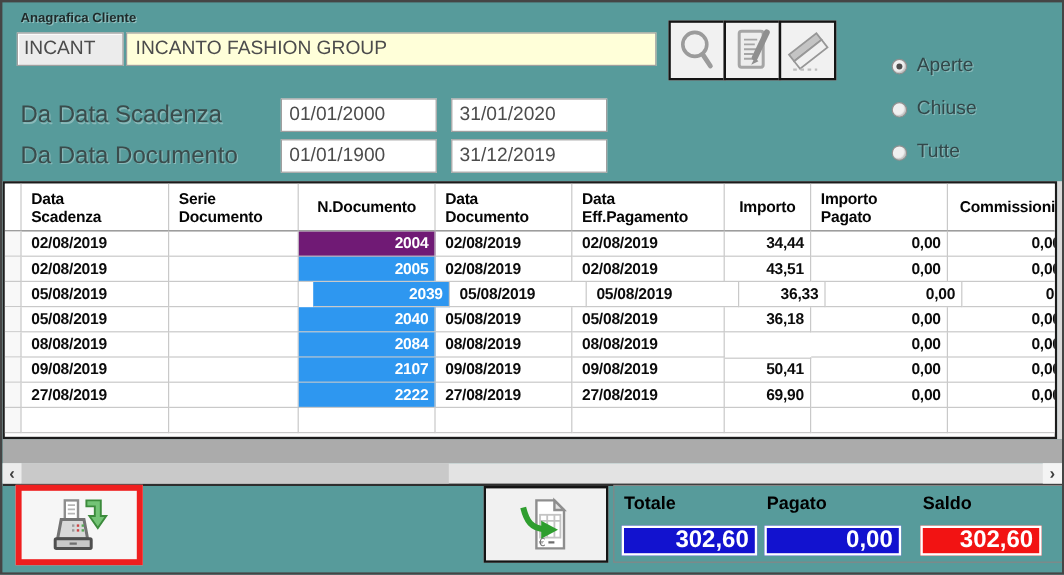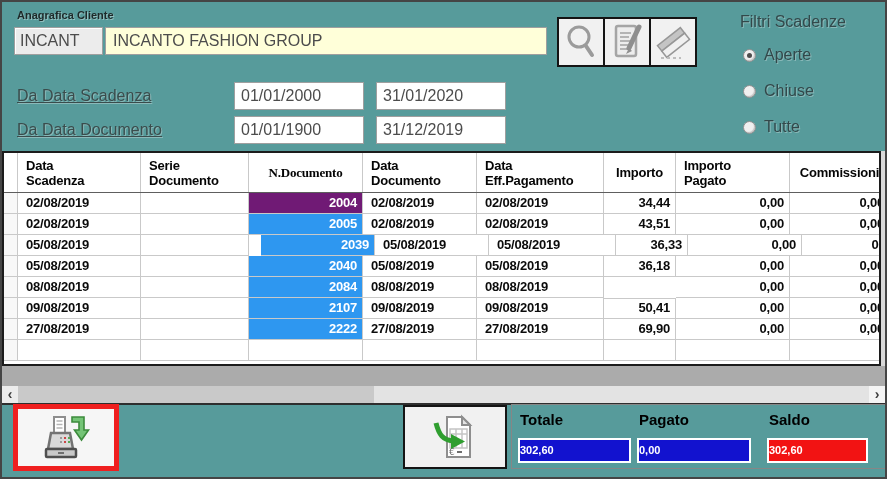--- a/index.html
+++ b/index.html
@@ -23,22 +23,22 @@
   .toolbar{left:555px;top:15px;display:flex;}
   .tb{width:48px;height:50px;background:#f1f1f1;border:2px solid #141414;
     margin-right:-2px;padding:0;display:flex;align-items:center;justify-content:center;cursor:pointer;}
   .filters-title{left:738px;top:11px;font-size:16px;color:#32484a;
     text-shadow:1px 1px 0 rgba(255,255,255,.3);}
   .filter-option{position:absolute;left:741px;display:flex;align-items:center;gap:8px;
     font-size:16px;color:#32484a;text-shadow:1px 1px 0 rgba(255,255,255,.3);cursor:pointer;}
   .radio{width:13px;height:13px;border-radius:50%;background:#f0f0f0;
     border:1px solid #8f8f8f;box-shadow:inset -1px -1px 1px #c2c2c2;position:relative;flex:none;}
   .radio.selected::after{content:"";position:absolute;inset:3px;border-radius:50%;background:#4d4d4d;}
-  .date-label{position:absolute;left:15px;font-size:16px;color:#3a4c4c;line-height:28px;
-    text-shadow:1px 1px 0 rgba(255,255,255,.3);text-decoration:underline;}
+  .date-label{position:absolute;left:15px;font-size:20px;color:#3a4c4c;line-height:28px;
+    text-shadow:1px 1px 0 rgba(255,255,255,.3);}
   .date-input{position:absolute;width:130px;height:28px;background:#ffffff;
     border:1px solid #9f9f9f;font-size:16px;color:#4c4c4c;line-height:26px;padding-left:6px;}
 
   
   .grid-viewport{left:0;top:149px;width:879px;height:215px;border:2px solid #1c1c1c;
     background:#ffffff;overflow:hidden;}
   .ghead{display:flex;height:40px;border-bottom:1px solid #5e5e5e;background:#ffffff;}
   .hcell{border-right:1px solid #c9c9c9;font-size:13px;font-weight:bold;color:#050505;
     display:flex;flex-direction:column;justify-content:center;line-height:15px;
     padding:0 4px;flex:none;letter-spacing:-0.2px;}
@@ -65,21 +65,21 @@
   .sb-thumb{position:absolute;left:16px;top:0;width:356px;height:17px;background:#c9c9c9;cursor:pointer;}
 
   
   .register-btn{left:11px;top:402px;width:106px;height:67px;background:#f6f6f6;
     border:5px solid #ef1f1f;padding:0;display:flex;align-items:center;justify-content:center;cursor:pointer;}
   .export-btn{left:401px;top:403px;width:104px;height:64px;background:#f1f1f1;
     border:2px solid #141414;padding:0;display:flex;align-items:center;justify-content:center;cursor:pointer;}
   .totals-panel{left:509px;top:402px;width:388px;height:65px;border:1px solid #868686;}
   .t-label{position:absolute;top:6px;font-size:15px;font-weight:bold;color:#000000;}
   .t-value{position:absolute;top:33px;height:25px;border:2px solid #ffffff;
-    color:#ffffff;font-size:11px;font-weight:bold;
+    color:#ffffff;font-size:20px;font-weight:bold;text-align:right;
     line-height:21px;padding-right:5px;}
 </style>
 </head>
 <body>
 
 <div class="window">
 
   <div class="abs anagrafica-label">Anagrafica Cliente</div>
   <div class="abs name-input">INCANTO FASHION GROUP</div>
   <div class="abs code-input">INCANT</div>
@@ -107,21 +107,20 @@
       <svg width="40" height="42" viewBox="0 0 40 42">
         <g transform="rotate(-38 20 20)">
           <rect x="5" y="14" width="29" height="7" fill="#c4c4c4" stroke="#979797" stroke-width="1.5"></rect>
           <rect x="5" y="21" width="29" height="8" fill="#f0f0f0" stroke="#979797" stroke-width="1.5"></rect>
         </g>
         <line x1="8" y1="37" x2="28" y2="37" stroke="#bdbdbd" stroke-width="2" stroke-dasharray="3 3"></line>
       </svg>
     </button>
   </div>
 
-  <div class="abs filters-title">Filtri Scadenze</div>
   <div id="filter-options">
       <div class="filter-option" style="top: 44px;">
         <span class="radio selected"></span>
         <span>Aperte</span>
       </div>
       <div class="filter-option" style="top: 80px;">
         <span class="radio"></span>
         <span>Chiuse</span>
       </div>
       <div class="filter-option" style="top: 116px;">
@@ -142,21 +141,21 @@
     <div class="ghead" id="ghead">
         <div class="hcell al" style="width: 14px;"></div>
         <div class="hcell al" style="width: 123px;">
           <div>Data</div>
           <div>Scadenza</div>
         </div>
         <div class="hcell al" style="width: 108px;">
           <div>Serie</div>
           <div>Documento</div>
         </div>
-        <div class="hcell ac" style="width: 114px; font-family: Liberation Serif, serif;">
+        <div class="hcell ac" style="width: 114px;">
           <div>N.Documento</div>
         </div>
         <div class="hcell al" style="width: 114px;">
           <div>Data</div>
           <div>Documento</div>
         </div>
         <div class="hcell al" style="width: 127px;">
           <div>Data</div>
           <div>Eff.Pagamento</div>
         </div>

